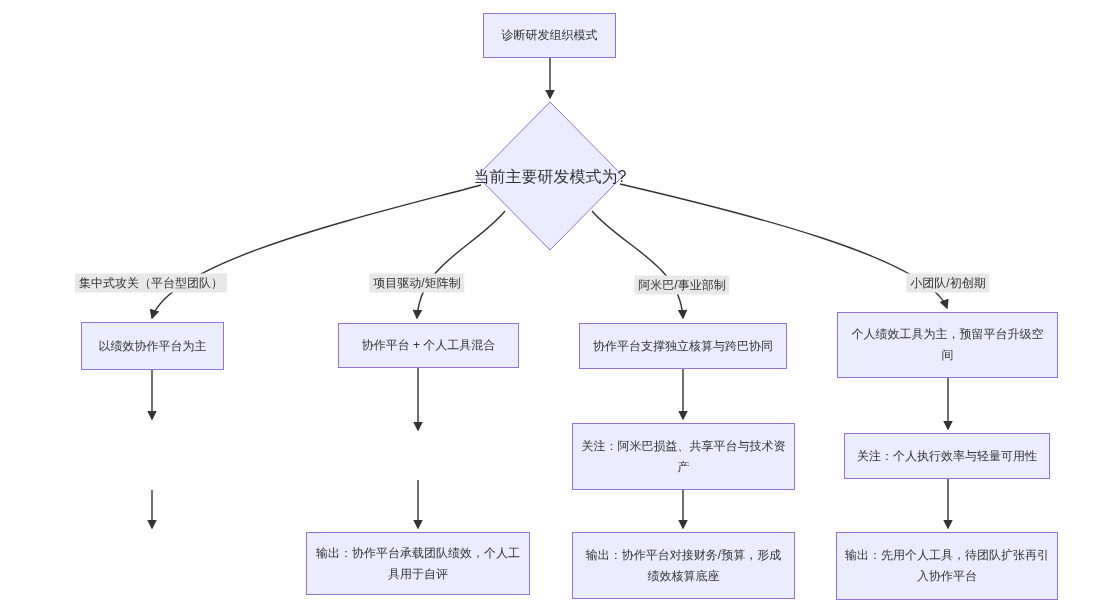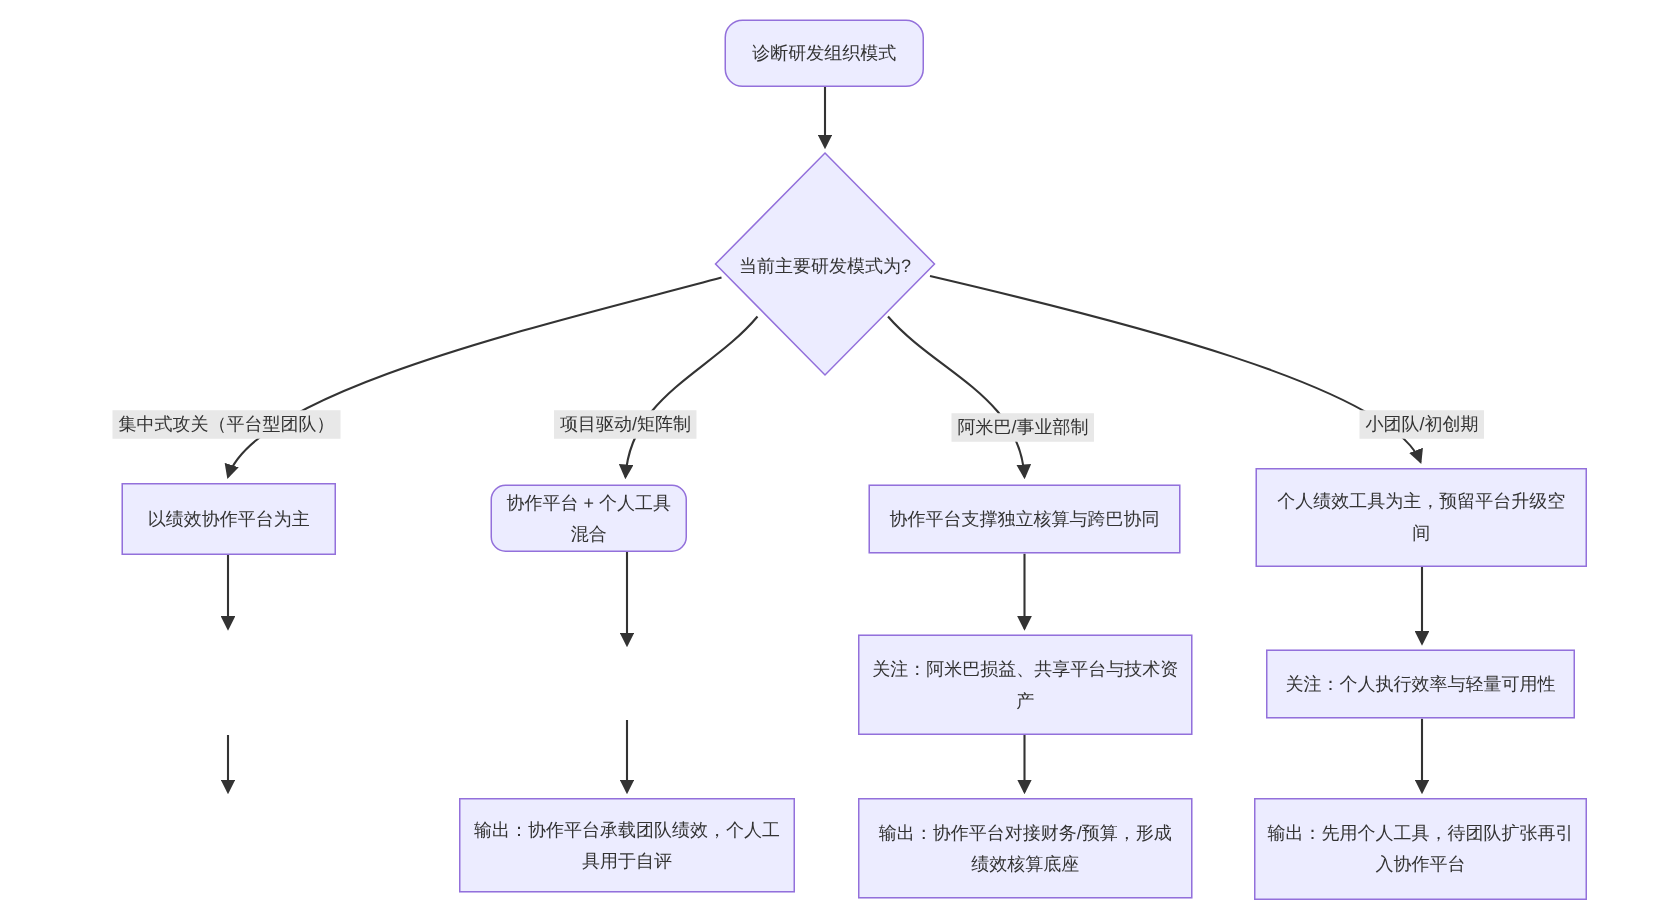--- a/index.html
+++ b/index.html
@@ -52,21 +52,21 @@
     line-height: 1.75;
     padding: 2px 8px;
     color: var(--text);
   }
   .decision-label {
     position: absolute;
     display: flex;
     align-items: center;
     justify-content: center;
     text-align: center;
-    font-size: 12px;
+    font-size: 16px;
     color: var(--text);
   }
   .edge-label {
     position: absolute;
     transform: translate(-50%, -50%);
     background: var(--edge-label-bg);
     padding: 1px 4px;
     font-size: 12px;
     white-space: nowrap;
     color: var(--text);
@@ -99,32 +99,32 @@
 
     <path class="edge" d="M683,369 L683,419" marker-end="url(#arrow)"></path>
     <path class="edge" d="M683,490 L683,528" marker-end="url(#arrow)"></path>
 
     <path class="edge" d="M948,378 L948,429" marker-end="url(#arrow)"></path>
     <path class="edge" d="M948,479 L948,528" marker-end="url(#arrow)"></path>
 
     <polygon class="diamond-shape" points="550,102 623,176 550,250 477,176"></polygon>
   </svg>
 
-  <div class="node" style="left:483px; top:13px; width:133px; height:45px;border-radius:12px;">诊断研发组织模式</div>
+  <div class="node" style="left:483px; top:13px; width:133px; height:45px;">诊断研发组织模式</div>
 
   <div class="decision-label" style="left:470px; top:158px; width:160px; height:38px;">当前主要研发模式为?</div>
 
   <div class="edge-label" style="left:151px; top:283px;">集中式攻关（平台型团队）</div>
   <div class="edge-label" style="left:417px; top:283px;">项目驱动/矩阵制</div>
   <div class="edge-label" style="left:682px; top:285px;">阿米巴/事业部制</div>
   <div class="edge-label" style="left:948px; top:283px;">小团队/初创期</div>
 
   <div class="node" style="left:81px; top:322px; width:143px; height:48px;">以绩效协作平台为主</div>
 
-  <div class="node" style="left:327px; top:323px; width:131px; height:45px;border-radius:10px;">协作平台 + 个人工具混合</div>
+  <div class="node" style="left:338px; top:323px; width:181px; height:45px;">协作平台 + 个人工具混合</div>
   <div class="node" style="left:306px; top:532px; width:224px; height:63px;">输出：协作平台承载团队绩效，个人工具用于自评</div>
 
   <div class="node" style="left:579px; top:323px; width:208px; height:46px;">协作平台支撑独立核算与跨巴协同</div>
   <div class="node" style="left:572px; top:423px; width:223px; height:67px;">关注：阿米巴损益、共享平台与技术资产</div>
   <div class="node" style="left:572px; top:532px; width:223px; height:67px;">输出：协作平台对接财务/预算，形成绩效核算底座</div>
 
   <div class="node" style="left:837px; top:312px; width:221px; height:66px;">个人绩效工具为主，预留平台升级空间</div>
   <div class="node" style="left:844px; top:433px; width:206px; height:46px;">关注：个人执行效率与轻量可用性</div>
   <div class="node" style="left:836px; top:532px; width:222px; height:68px;">输出：先用个人工具，待团队扩张再引入协作平台</div>
 

